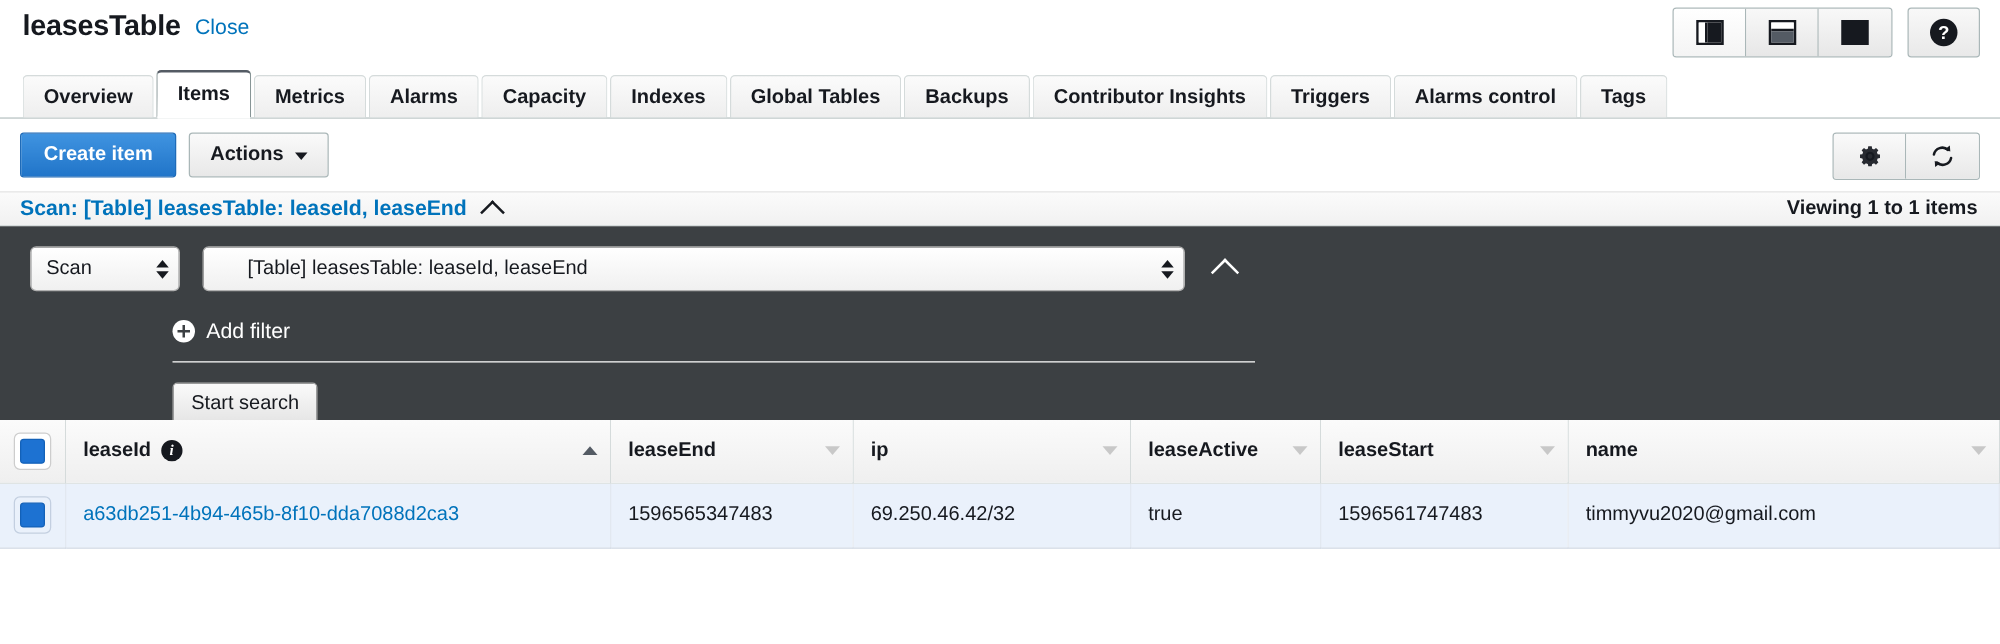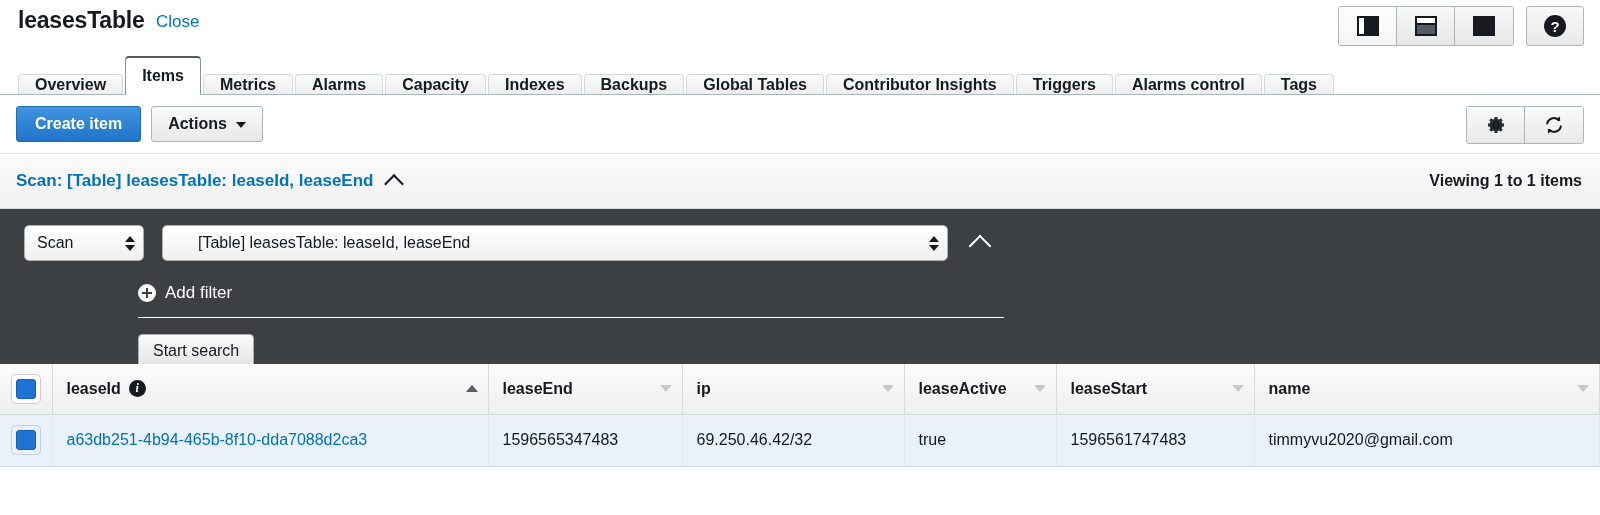--- a/index.html
+++ b/index.html
@@ -89,21 +89,21 @@
   .tabbar {
     position: relative;
     height: 40px;
     padding-left: 18px;
     display: flex;
     align-items: flex-end;
     background: #ffffff;
     border-bottom: 1px solid #aab7b8;
   }
   .tab {
-    height: 20px;
+    height: 34px;
     padding: 0 16px;
     display: flex; align-items: center;
     font-size: 16px;
     font-weight: bold;
     color: #16191f;
     background: linear-gradient(to bottom, #fbfbfb, #eeeeee);
     border: 1px solid #d5dbdb;
     border-bottom: none;
     border-radius: 4px 4px 0 0;
     margin-right: 2px;
@@ -181,21 +181,21 @@
     display: flex; align-items: center; justify-content: center;
     background: linear-gradient(to bottom, #fafafa, #e8e8e8);
     border-right: 1px solid #aab7b8;
     cursor: pointer;
   }
   .icon-btn:last-child { border-right: none; }
 
   
   .scanbar {
     position: relative;
-    height: 56px;
+    height: 28px;
     background: linear-gradient(to bottom, #fbfbfb, #f1f1f1);
     border-top: 1px solid #e3e3e3;
     border-bottom: 1px solid #d5dbdb;
     display: flex;
     align-items: center;
     padding: 0 16px;
   }
   .scan-label {
     font-size: 17px;
     font-weight: bold;
@@ -446,24 +446,24 @@
   <div class="tab">
       <span>Alarms</span>
     </div>
   <div class="tab">
       <span>Capacity</span>
     </div>
   <div class="tab">
       <span>Indexes</span>
     </div>
   <div class="tab">
+      <span>Global Tables</span>
+    </div>
+  <div class="tab">
       <span>Backups</span>
-    </div>
-  <div class="tab">
-      <span>Global Tables</span>
     </div>
   <div class="tab">
       <span>Contributor Insights</span>
     </div>
   <div class="tab">
       <span>Triggers</span>
     </div>
   <div class="tab">
       <span>Alarms control</span>
     </div>

